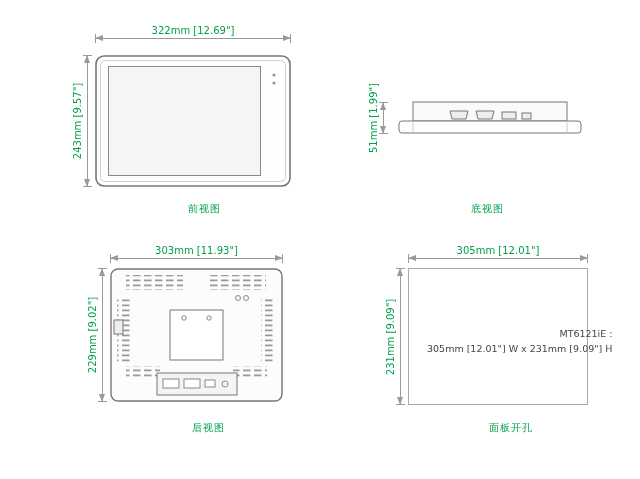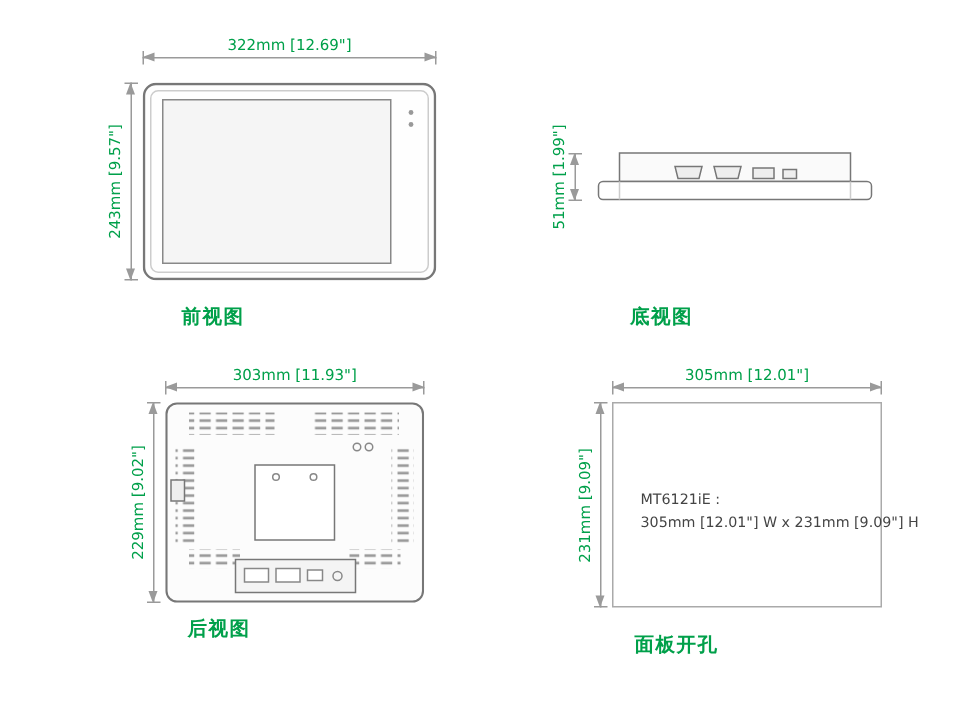--- a/index.html
+++ b/index.html
@@ -20,23 +20,23 @@
   .dim-v{position:absolute;width:10px;}
   .vline{position:absolute;left:5px;top:0;height:100%;width:1px;background:var(--line,#9a9a9a);}
   .dim-v .arr.n{left:2px;top:0;border-left:3px solid transparent;border-right:3px solid transparent;border-bottom:8px solid var(--line,#9a9a9a);}
   .dim-v .arr.s{left:2px;bottom:0;border-left:3px solid transparent;border-right:3px solid transparent;border-top:8px solid var(--line,#9a9a9a);}
   .htick{position:absolute;left:1px;width:9px;height:1px;background:var(--line,#9a9a9a);}
   .htick.t{top:0;}.htick.b{bottom:0;}
   .vlabel{position:absolute;top:50%;right:9px;writing-mode:vertical-rl;
           transform:translateY(-50%) rotate(180deg);
           color:var(--green,#00a04a);font-size:10px;white-space:nowrap;}
   .drawing{position:absolute;}
-  .view-title{position:absolute;color:var(--green,#00a04a);font-size:13px;text-align:left;letter-spacing:1px;font-weight:bold;}
+  .view-title{position:absolute;color:var(--green,#00a04a);font-size:10px;text-align:right;letter-spacing:1px;}
   .cutout-rect{position:absolute;border:1px solid #aaaaaa;background:#ffffff;}
-  .cutout-note{position:absolute;font-size:9.5px;color:#444;line-height:15px;white-space:nowrap;}
+  .cutout-note{position:absolute;font-size:9.5px;color:#444;line-height:15px;white-space:nowrap;text-align:right;}
 </style>
 </head>
 <body>
 
 <div class="canvas">
 
   <section>
     <div class="dim-h" style="left:95px;top:25px;width:196px;">
       <div class="hlabel">322mm [12.69"]</div>
       <div class="hline">
@@ -81,21 +81,21 @@
       <rect x="15" y="3" width="154" height="19" fill="#fafafa" stroke="#777"></rect>
       <path d="M52 12 h18 l-2 8 h-14 z" fill="#eeeeee" stroke="#777"></path>
       <path d="M78 12 h18 l-2 8 h-14 z" fill="#eeeeee" stroke="#777"></path>
       <rect x="104" y="13" width="14" height="7" fill="#eeeeee" stroke="#777"></rect>
       <rect x="124" y="14" width="9" height="6" fill="#eeeeee" stroke="#777"></rect>
       <rect x="1" y="22" width="182" height="12" rx="3" fill="#ffffff" stroke="#777"></rect>
       <line x1="15" y1="22" x2="15" y2="34" stroke="#cccccc"></line>
       <line x1="169" y1="22" x2="169" y2="34" stroke="#cccccc"></line>
     </svg>
 
-    <div class="view-title" style="left:420px;top:202px;width:100px;">底视图</div>
+    <div class="view-title" style="left:404px;top:202px;width:100px;">底视图</div>
   </section>
 
   <section>
     <div class="dim-h" style="left:110px;top:245px;width:173px;">
       <div class="hlabel">303mm [11.93"]</div>
       <div class="hline">
         <span class="arr w"></span>
         <span class="arr e"></span>
         <span class="vtick l"></span>
         <span class="vtick r"></span>
@@ -130,21 +130,21 @@
       <circle cx="74" cy="50" r="2.2" fill="none" stroke="#888"></circle>
       <circle cx="99" cy="50" r="2.2" fill="none" stroke="#888"></circle>
       <rect x="4" y="52" width="9" height="14" fill="#eeeeee" stroke="#777"></rect>
       <rect x="47" y="105" width="80" height="22" fill="#f4f4f4" stroke="#777"></rect>
       <rect x="53" y="111" width="16" height="9" fill="#ffffff" stroke="#888"></rect>
       <rect x="74" y="111" width="16" height="9" fill="#ffffff" stroke="#888"></rect>
       <rect x="95" y="112" width="10" height="7" fill="#ffffff" stroke="#888"></rect>
       <circle cx="115" cy="116" r="3" fill="none" stroke="#888"></circle>
     </svg>
 
-    <div class="view-title" style="left:125px;top:410px;width:100px;">后视图</div>
+    <div class="view-title" style="left:125px;top:421px;width:100px;">后视图</div>
   </section>
 
   <section>
     <div class="dim-h" style="left:408px;top:245px;width:180px;">
       <div class="hlabel">305mm [12.01"]</div>
       <div class="hline">
         <span class="arr w"></span>
         <span class="arr e"></span>
         <span class="vtick l"></span>
         <span class="vtick r"></span>

